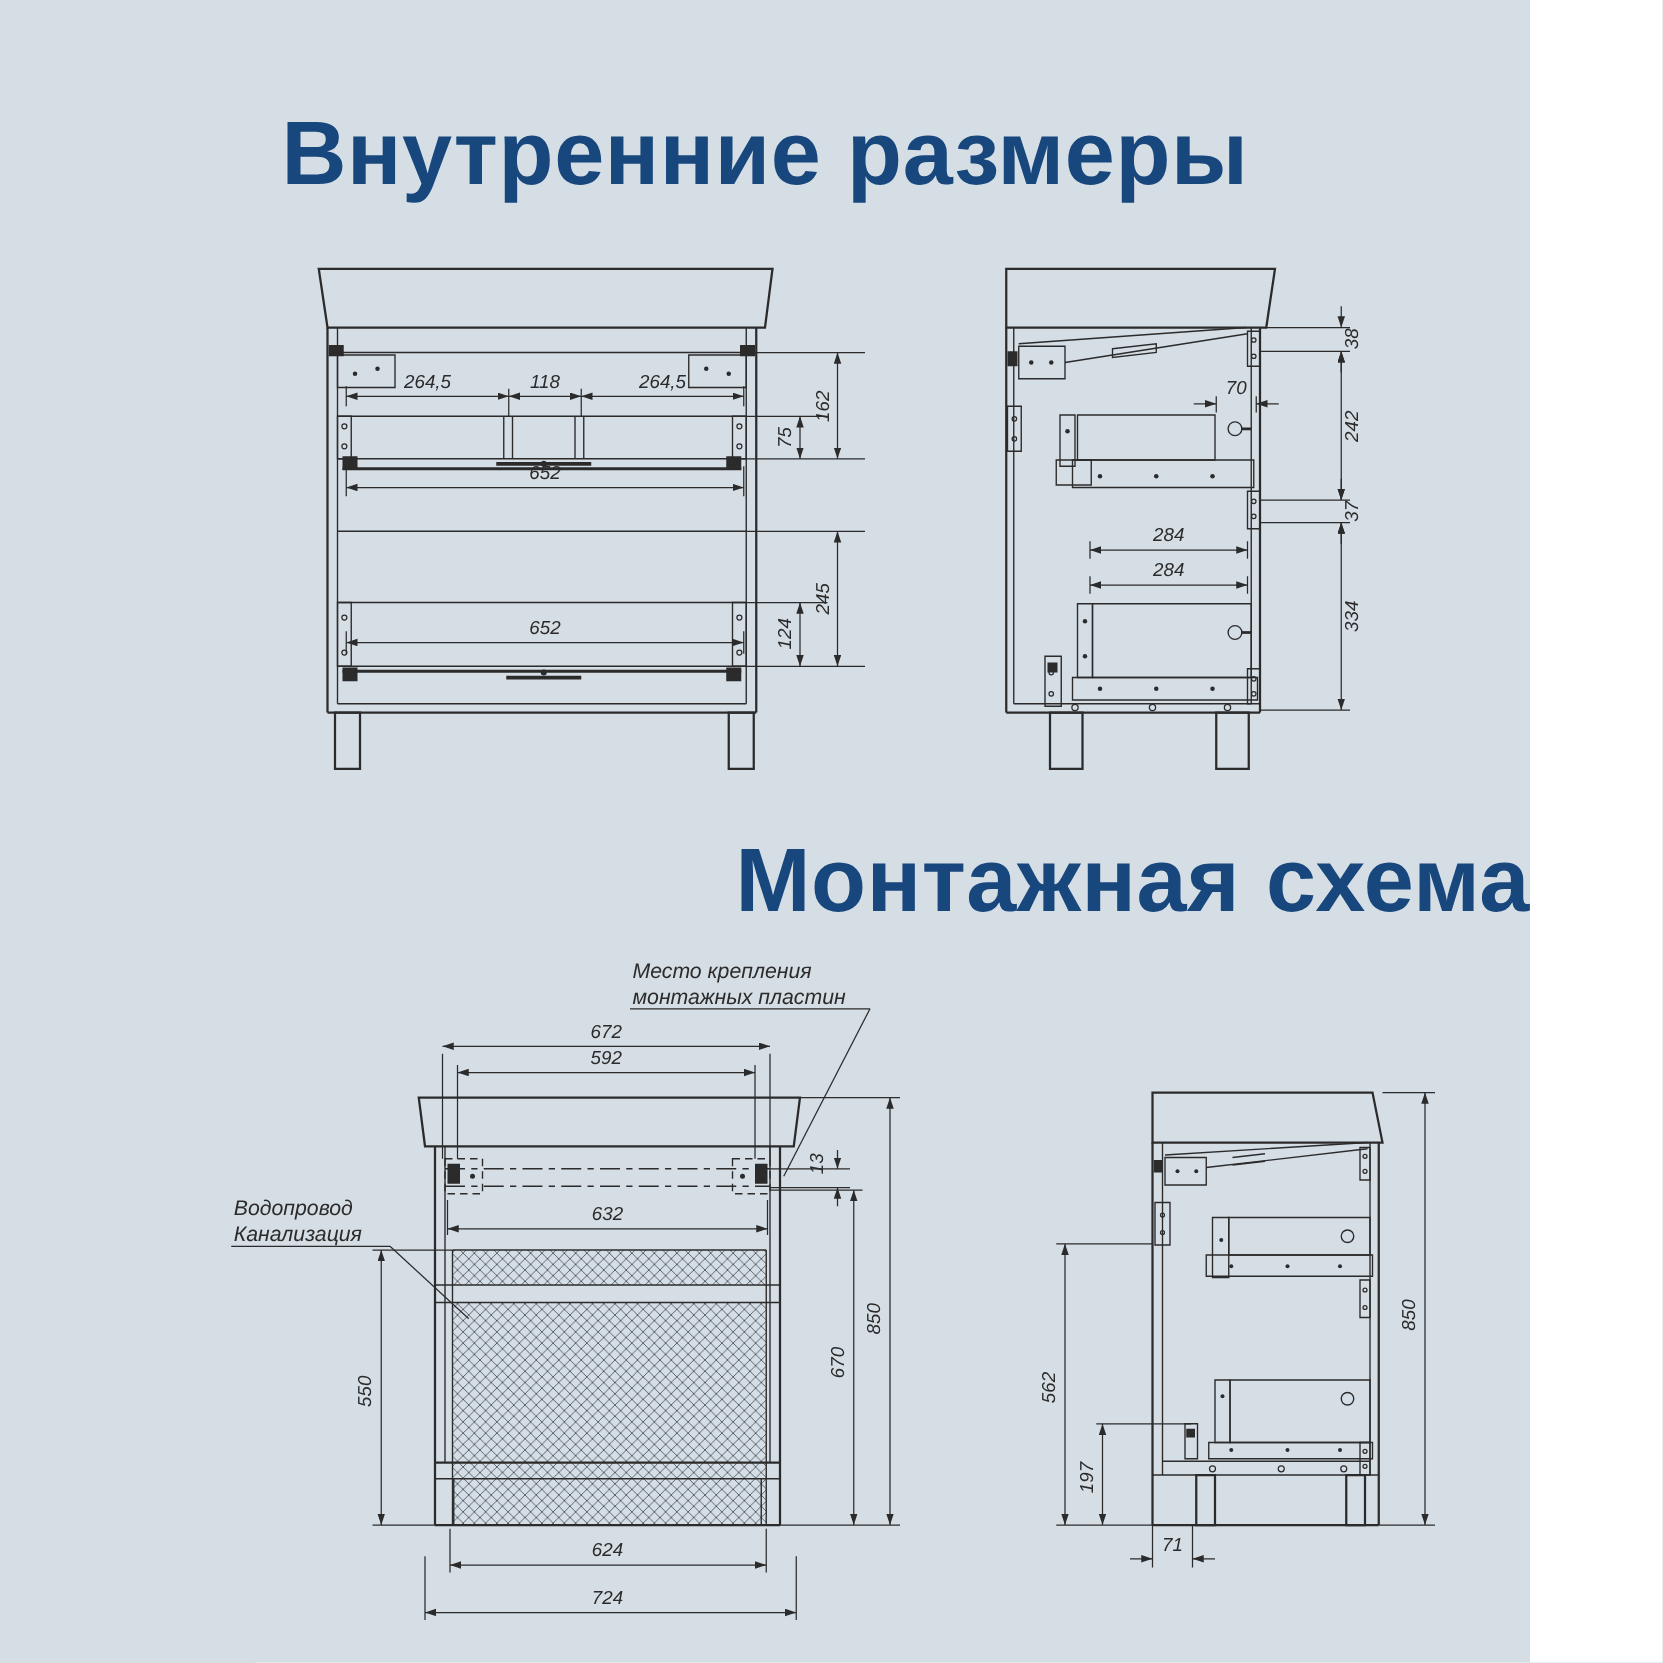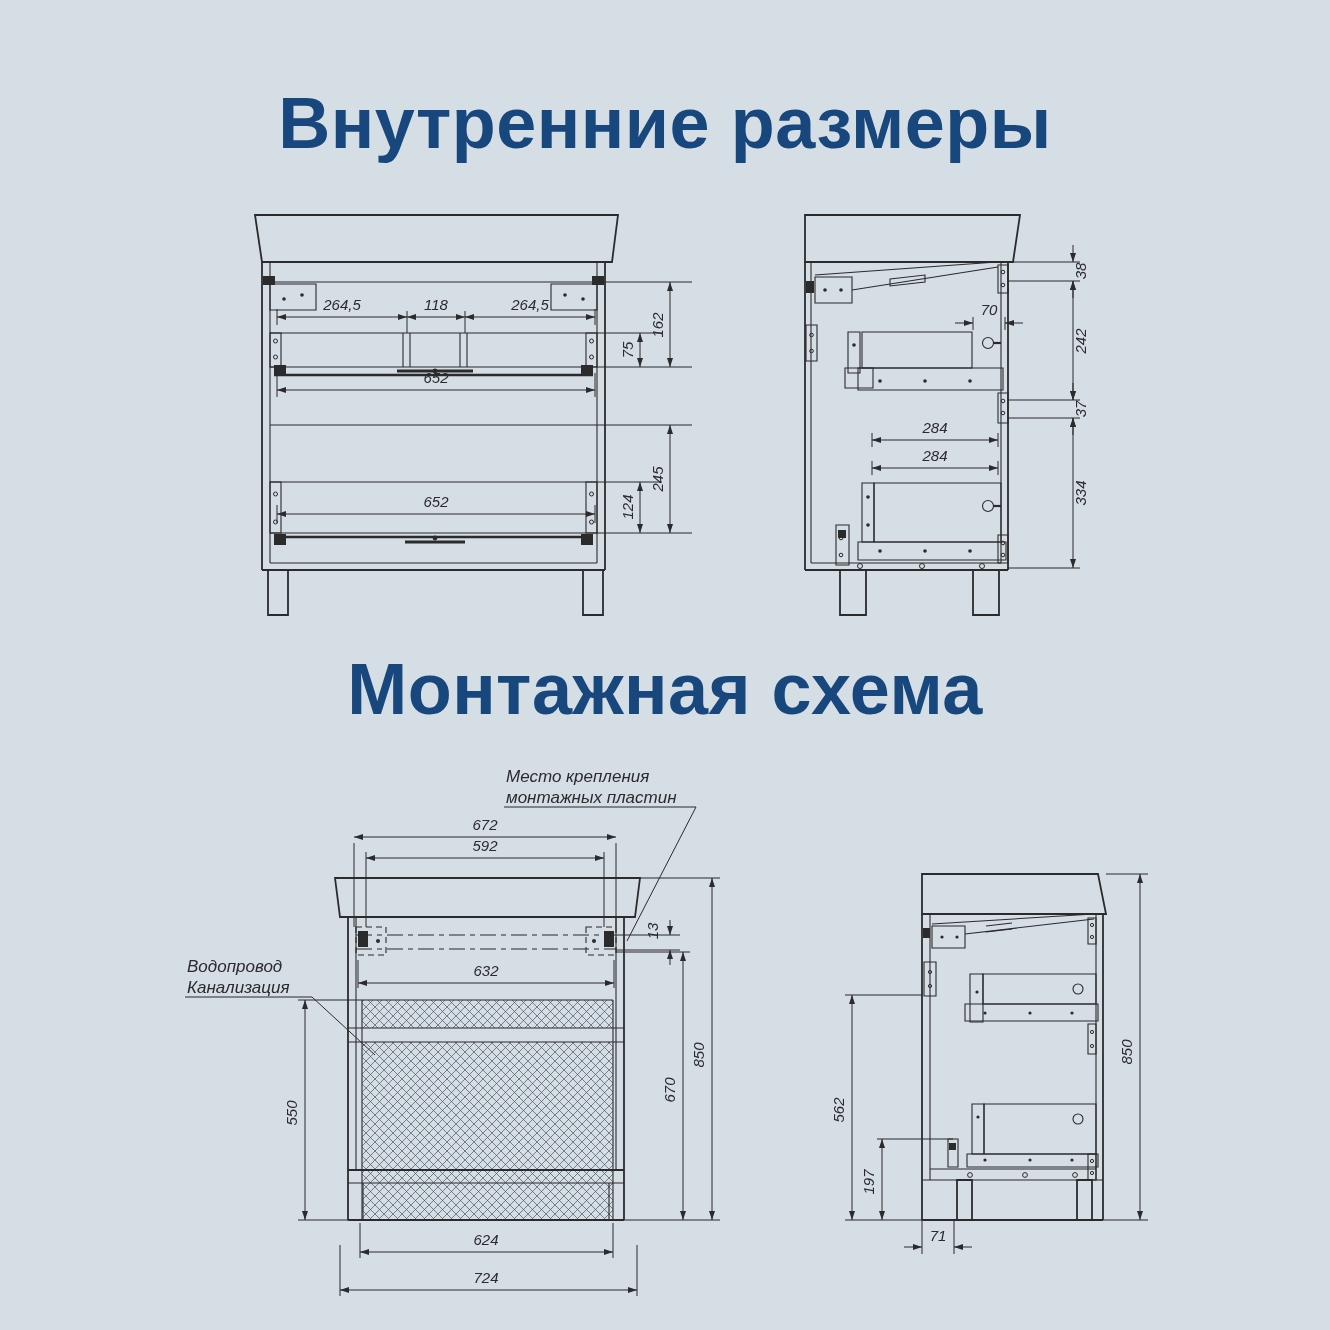--- a/index.html
+++ b/index.html
@@ -1,37 +1,37 @@
 <!DOCTYPE html>
 <html><head>
 <meta charset="utf-8">
 <style>
   html,body{margin:0;padding:0;}
   .canvas{
-    position:relative;width:1330px;height:1330px;overflow:hidden;
+    position:relative;width:1224px;height:1330px;overflow:hidden;
     background:#d5dde5;
     font-family:"Liberation Sans",sans-serif;
   }
   .title{
     position:absolute;left:0;width:100%;text-align:center;margin:0;
     font-weight:700;font-size:72px;line-height:1.05;color:#17477c;
     letter-spacing:0.5px;
   }
   .drawing{position:absolute;}
   .dt{font-family:"Liberation Sans",sans-serif;font-style:italic;font-size:15px;fill:#2b2b2b;}
   .nt{font-family:"Liberation Sans",sans-serif;font-style:italic;font-size:17px;fill:#2b2b2b;}
   svg line,svg polygon,svg rect.o,svg path.o,svg polyline{vector-effect:non-scaling-stroke;}
 </style>
 </head>
 <body>
 
 <div class="canvas">
 
   <h1 class="title" style="top:86px;">Внутренние размеры</h1>
-  <h1 class="title" style="top:652px;">Монтажная схема</h1>
+  <h1 class="title" style="top:668px;text-align:right;">Монтажная схема</h1>
 
   <svg class="drawing" style="left:230px;top:205px;" width="470" height="435" viewBox="0 0 470 435">
     <defs>
       <marker id="mA" markerWidth="10" markerHeight="8" refX="9" refY="3" orient="auto-start-reverse" markerUnits="userSpaceOnUse">
         <path d="M0,0 L9,3 L0,6 Z" fill="#2b2b2b"></path>
       </marker>
     </defs>
 
     <g stroke="#2b2b2b" fill="none" stroke-width="1.8">
       <polygon points="25,10 388,10 382,57 32,57"></polygon>

